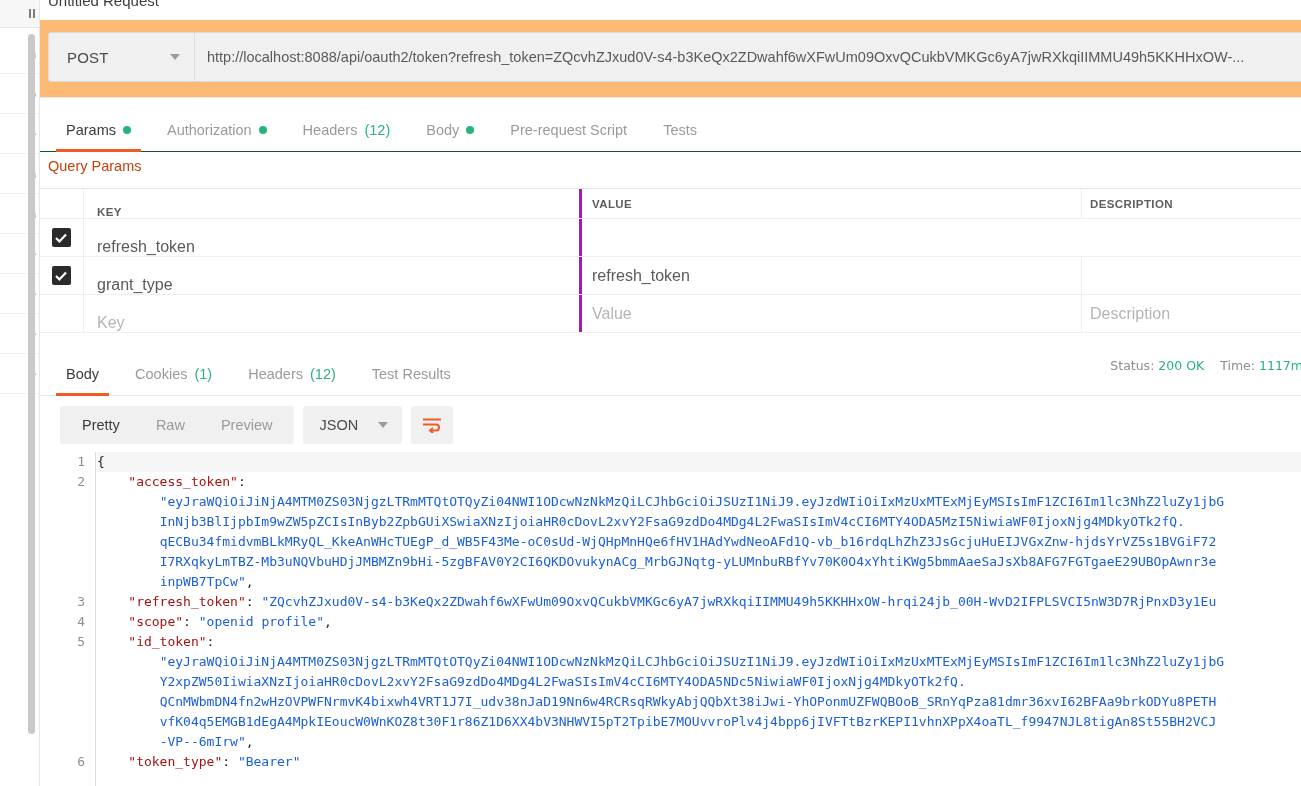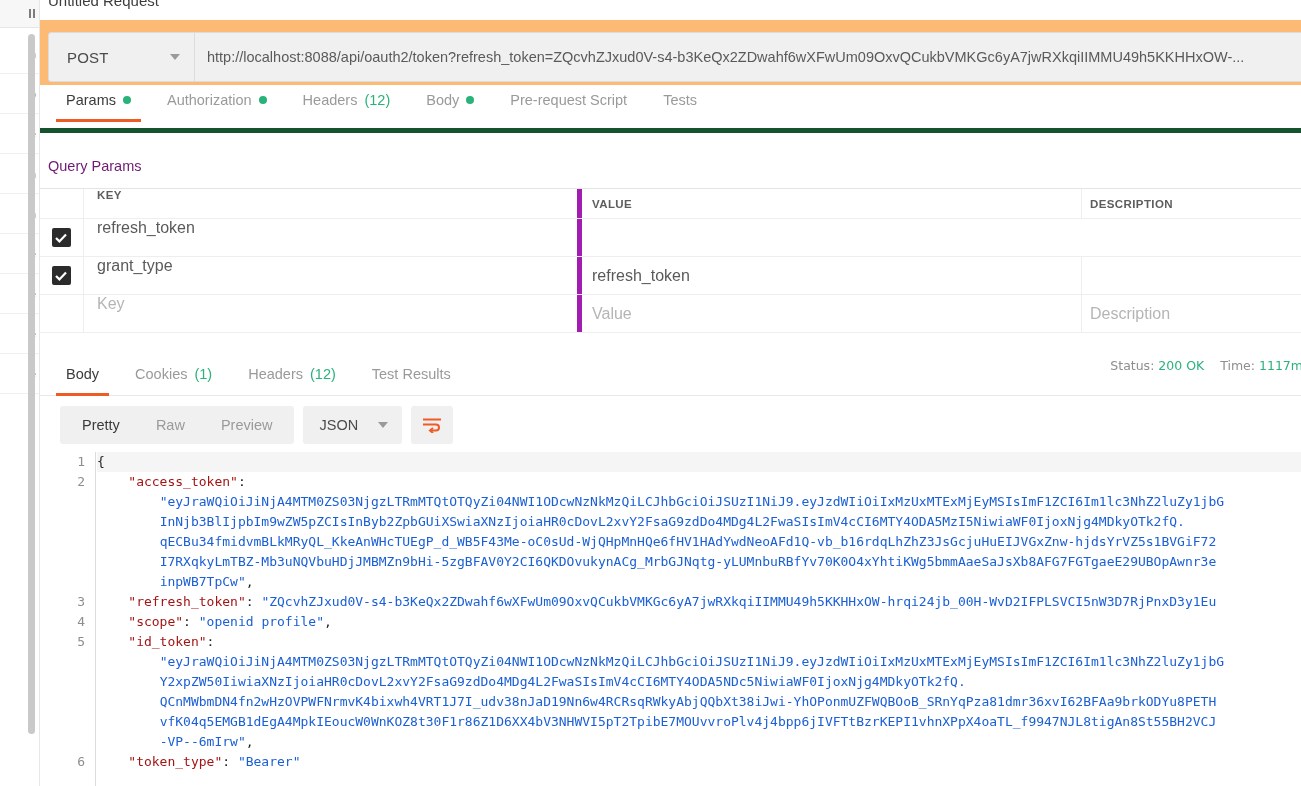--- a/index.html
+++ b/index.html
@@ -73,50 +73,50 @@
     flex:1 1 auto; background:#f0f0f0; border:1px solid #dcdcdc; border-left:none;
     display:flex; align-items:center; padding-left:12px; overflow:hidden;
   }
   .url-text {
     font-size:14.5px; color:#5a5a5a; white-space:nowrap;
     font-family:"Liberation Sans", sans-serif;
   }
 
   
   .req-tabs {
-    position:absolute; left:0; top:85px; right:0; height:48px;
-    border-bottom:5px solid #14532d; display:flex; align-items:center;
+    position:absolute; left:0; top:104px; right:0; height:48px;
+    border-bottom:1px solid #14532d; display:flex; align-items:flex-end;
     padding-left:8px; background:#fff;
   }
   .rtab {
     position:relative; display:flex; align-items:center; gap:7px;
     padding: 0 18px 13px 18px; font-size:14.5px; color:#9a9a9a; cursor:pointer;
   }
   .rtab.active { color:#3b3b3b; }
   .rtab.active::after {
     content:""; position:absolute; left:8px; right:8px; bottom:-1px; height:3px;
     background:#ef5b25;
   }
   .dot-green { width:8px; height:8px; border-radius:50%; background:#2ab27b; display:block; }
   .count-green { color:#2ab27b; }
 
   
   .qp-label {
-    position:absolute; left:8px; top:158px; font-size:14.5px; color:#701a75;
+    position:absolute; left:8px; top:158px; font-size:14.5px; color:#c2410c;
   }
   .qp-table {
     position:absolute; left:-1px; top:188px; right:-1px;
     border-top:1px solid #e4e4e4;
   }
   .qp-row { display:flex; border-bottom:1px solid #eeeeee; height:38px; align-items:center; }
   .qp-row.header { background:#fff; height:30px; }
   .qp-c0 { width:45px; flex:none; display:flex; align-items:center; justify-content:center;
            border-right:1px solid #eeeeee; height:100%; }
-  .qp-c1 { width:498px; flex:none; border-right:5px solid #a21caf; height:100%;
-           display:flex; align-items:flex-start; padding-left:13px; }
+  .qp-c1 { width:498px; flex:none; border-right:3px solid #a21caf; height:100%;
+           display:flex; align-items:flex-end; padding-left:13px; }
   .qp-c2 { width:500px; flex:none; border-right:1px solid #eeeeee; height:100%;
            display:flex; align-items:center; padding-left:10px; overflow:hidden; }
   .qp-c3 { flex:1 1 auto; height:100%; display:flex; align-items:center; padding-left:8px; }
   .th { font-size:11.5px; font-weight:bold; color:#5d5d5d; letter-spacing:.4px; }
   .td { font-size:16px; color:#5a5a5a; white-space:nowrap; overflow:hidden;
         text-overflow:ellipsis; }
   .td.ph { color:#b5b5b5; }
   .cbx {
     width:19px; height:19px; background:#2b2b2b; border-radius:2px;
     display:flex; align-items:center; justify-content:center;

